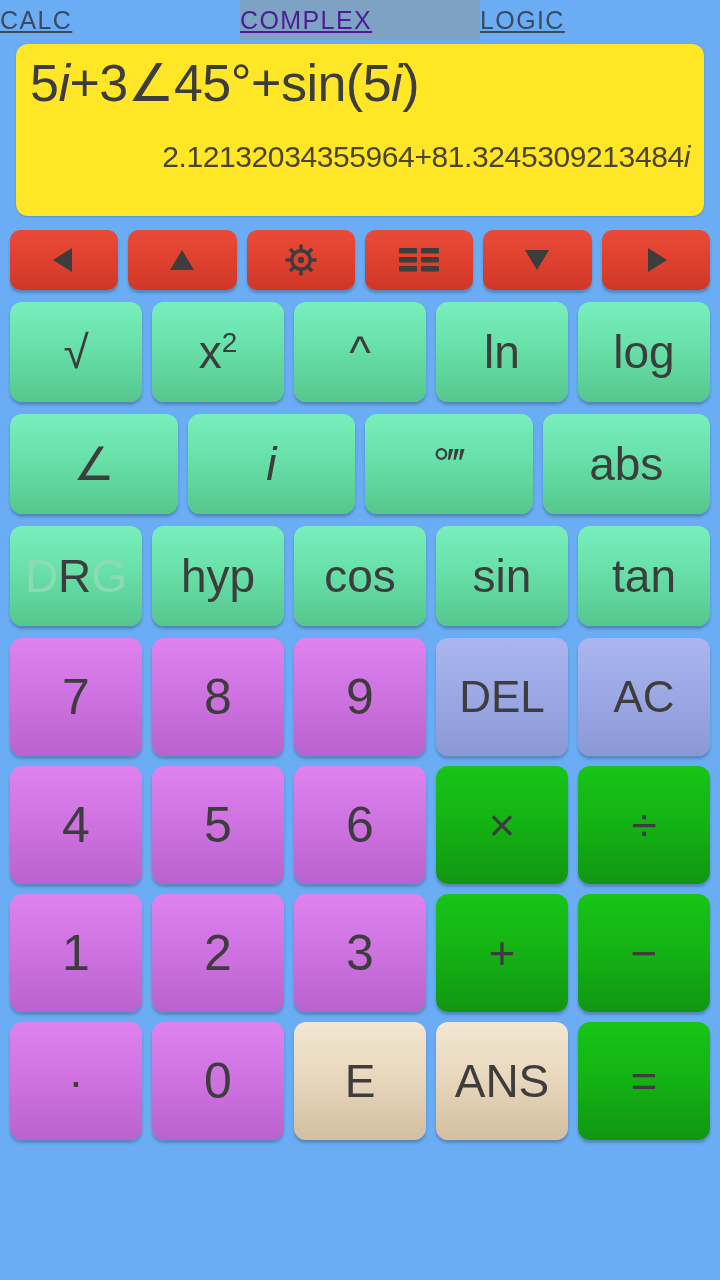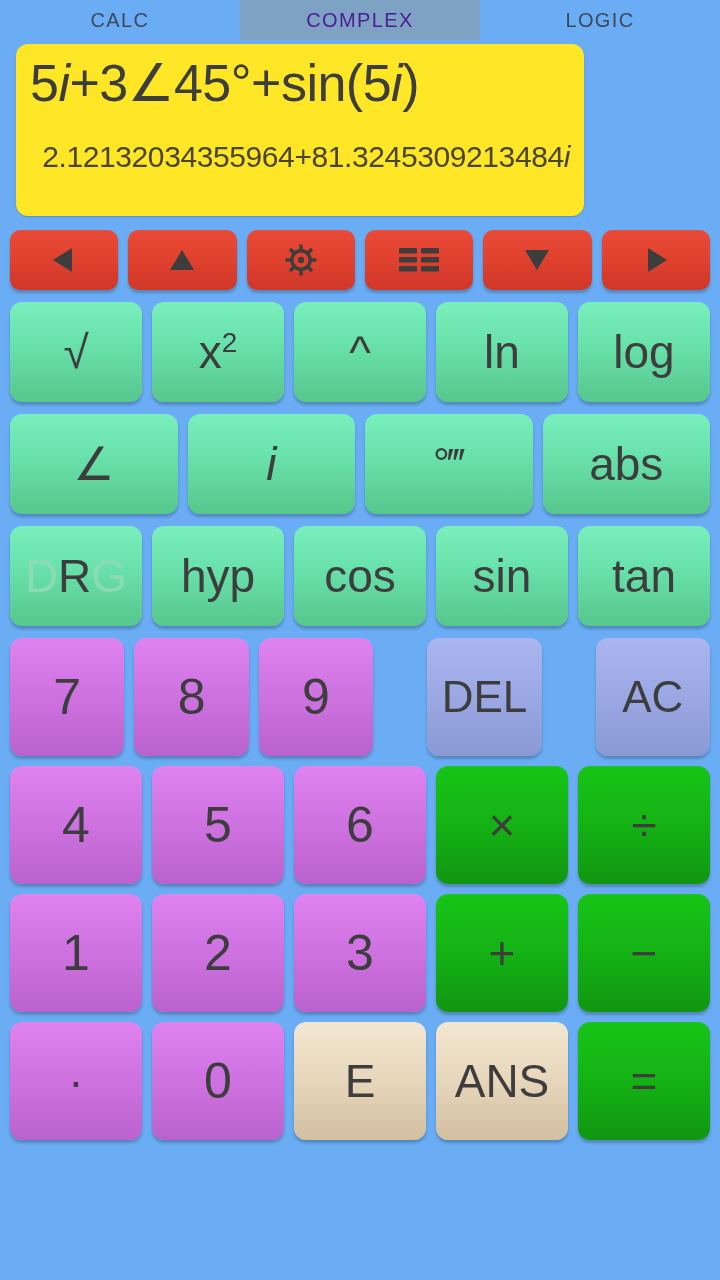--- a/index.html
+++ b/index.html
@@ -19,38 +19,39 @@
   #tabbar {
     display: flex;
     width: 720px;
     height: 40px;
     align-items: stretch;
   }
   .tab {
     flex: 1 1 0;
     display: flex;
     align-items: center;
-    justify-content: center;
-    font-size: 20px;
+    justify-content: flex-start;
+    font-size: 25px;
     letter-spacing: 1.4px;
     color: #3c4a5c;
     background: transparent;
+    text-decoration: underline;
   }
   .tab.selected {
     background: #7da2c4;
     color: #4c1d95;
   }
   .tab .tabinner {
     display: block;
   }
 
   
   #display {
     margin: 4px 16px 0 16px;
-    width: 568px;
+    width: 688px;
     box-sizing: border-box;
     height: 172px;
     background: #ffe626;
     border-radius: 12px;
     padding: 8px 14px 0 14px;
     position: relative;
     box-shadow: 0 1px 2px rgba(0,0,0,.18);
   }
   #expr {
     font-size: 52px;
@@ -120,21 +121,20 @@
 
   
   .krow.num { height: 118px; margin-bottom: 10px; }
   .key.magenta {
     background: linear-gradient(to bottom, #de83f0 0%, #d275e4 40%, #b962cd 100%);
     font-size: 50px;
   }
   .key.peri {
     background: linear-gradient(to bottom, #abb6f0 0%, #9ca9e4 45%, #8a99d4 100%);
     font-size: 44px;
-    margin-left: 44px;
   }
   .key.green {
     background: linear-gradient(to bottom, #17c417 0%, #14b414 45%, #119611 100%);
     font-size: 46px;
   }
   .key.cream {
     background: linear-gradient(to bottom, #f3e7d2 0%, #e8d8bd 45%, #d3bfa1 100%);
     font-size: 46px;
   }
   .key.dot { font-size: 46px; }

